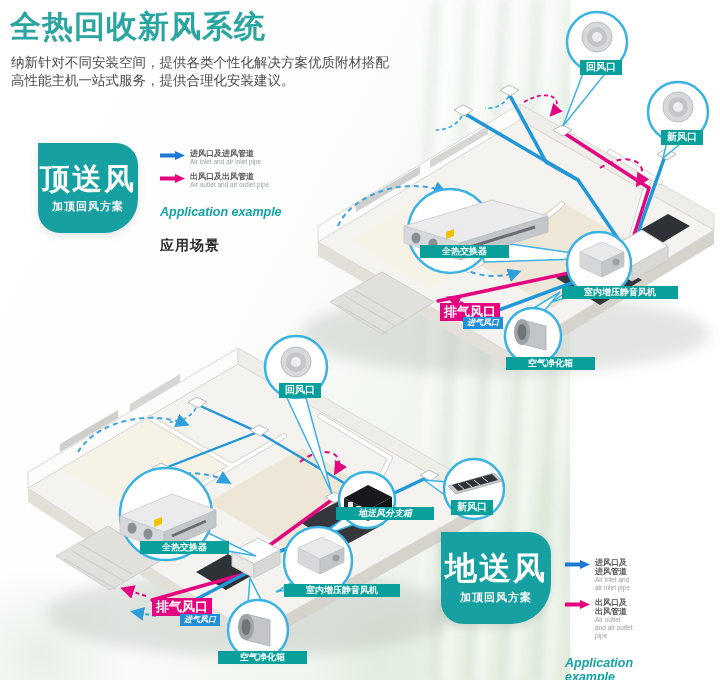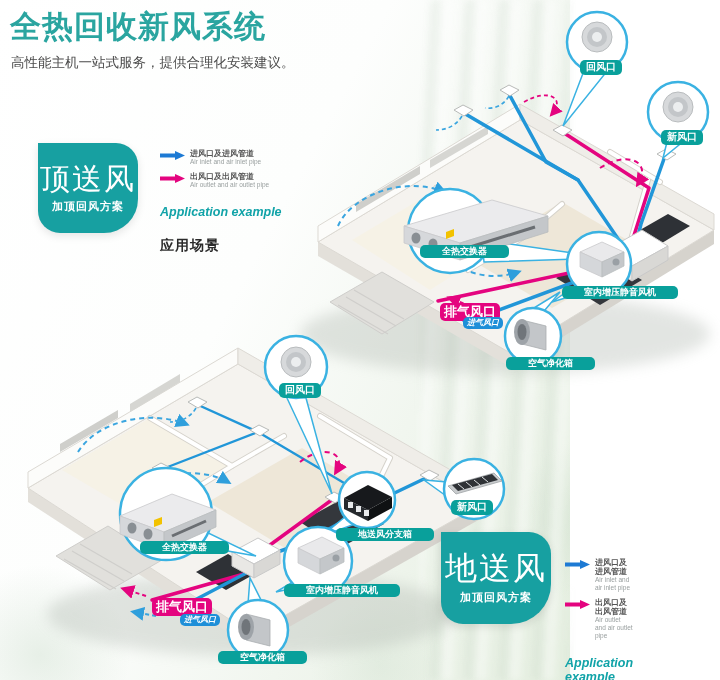--- a/index.html
+++ b/index.html
@@ -26,38 +26,38 @@
   .hdr{position:absolute;left:10px;top:6px;z-index:4;}
   .hdr h1{margin:0;font-size:31px;font-weight:bold;color:#2aa5a0;letter-spacing:1px;}
   .hdr .sub{margin:6px 0 0 1px;font-size:13.5px;line-height:18px;color:#4a4a4a;}
   .hdr .sub span{display:block;}
 
   
   .badge{position:absolute;z-index:4;background:#17a0a1;color:#fff;text-align:center;
     display:flex;flex-direction:column;justify-content:center;box-shadow:0 3px 8px rgba(0,0,0,.10);}
   .badge-top{left:38px;top:143px;width:100px;height:90px;border-radius:0 22px 34px 22px;}
   .badge-bottom{left:441px;top:532px;width:110px;height:92px;border-radius:0 22px 40px 22px;}
-  .badge .bt{font-size:30px;font-weight:normal;letter-spacing:2px;line-height:1.1;}
+  .badge .bt{font-size:30px;font-weight:bold;letter-spacing:2px;line-height:1.1;}
   .badge-bottom .bt{font-size:32px;}
   .badge .bs{font-size:11px;font-weight:bold;margin-top:4px;letter-spacing:1px;}
 
   
   .legend{position:absolute;z-index:4;}
   .legend-top{left:160px;top:149px;}
   .legend-bottom{left:565px;top:558px;}
   .lrow{display:flex;align-items:flex-start;margin-bottom:6px;}
   .lrow svg{margin-top:2px;margin-right:5px;flex:none;}
   .ltxt .cn{font-size:8px;font-weight:bold;color:#555;line-height:9px;}
   .ltxt .en{font-size:6.5px;color:#9aa0a0;line-height:8px;}
   .app-en{font-size:12.5px;font-weight:bold;color:#11a3a8;margin-top:16px;font-style:italic;}
   .app-cn{font-size:14px;font-weight:bold;color:#2b2b2b;margin-top:18px;letter-spacing:1px;}
 
   
   .pill{position:absolute;z-index:3;color:#fff;font-weight:bold;white-space:nowrap;
-    border-radius:5px;line-height:1.25;}
+    border-radius:0;line-height:1.25;}
   .pill-teal{background:#09a09b;font-size:9px;padding:1px 22px;}
   .pill-lg{font-size:10px;padding:1px 6px;}
   .pill-pink{background:#e4047f;font-size:13px;padding:1px 4px;}
   .pill-blue{background:#1e8fd8;font-size:8px;padding:1px 4px;font-style:italic;}
 </style>
 </head>
 <body>
 
 <div class="stage">
   <div class="curtain"></div>
@@ -278,20 +278,21 @@
           <ellipse cx="246" cy="627" rx="8" ry="13" fill="#9ea3a8"></ellipse>
           <ellipse cx="246" cy="627" rx="4.5" ry="8" fill="#70757a"></ellipse>
         </g>
       </g>
     </g>
   </svg>
 
   <div class="hdr">
     <h1>全热回收新风系统</h1>
     <div class="sub">
+      <span>纳新针对不同安装空间，提供各类个性化解决方案优质附材搭配</span>
       <span>高性能主机一站式服务，提供合理化安装建议。</span>
     </div>
   </div>
 
   <div class="badge badge-top">
     <div class="bt">顶送风</div>
     <div class="bs">加顶回风方案</div>
   </div>
 
   <div class="legend legend-top">
@@ -348,19 +349,19 @@
   <div class="pill pill-teal pill-lg" style="left:580px;top:60px;">回风口</div>
   <div class="pill pill-teal pill-lg" style="left:661px;top:130px;">新风口</div>
   <div class="pill pill-teal" style="left:420px;top:245px;">全热交换器</div>
   <div class="pill pill-teal" style="left:562px;top:286px;">室内增压静音风机</div>
   <div class="pill pill-pink" style="left:440px;top:303px;">排气风口</div>
   <div class="pill pill-blue" style="left:463px;top:317px;">进气风口</div>
   <div class="pill pill-teal" style="left:506px;top:357px;">空气净化箱</div>
 
   <div class="pill pill-teal pill-lg" style="left:279px;top:383px;">回风口</div>
   <div class="pill pill-teal pill-lg" style="left:451px;top:500px;">新风口</div>
-  <div class="pill pill-teal" style="left:336px;top:528px;">地送风分支箱</div>
+  <div class="pill pill-teal" style="left:336px;top:507px;font-style:italic;">地送风分支箱</div>
   <div class="pill pill-teal" style="left:140px;top:541px;">全热交换器</div>
   <div class="pill pill-teal" style="left:284px;top:584px;">室内增压静音风机</div>
   <div class="pill pill-pink" style="left:152px;top:598px;">排气风口</div>
   <div class="pill pill-blue" style="left:180px;top:614px;">进气风口</div>
   <div class="pill pill-teal" style="left:218px;top:651px;">空气净化箱</div>
 </div>
 
 </body></html>

